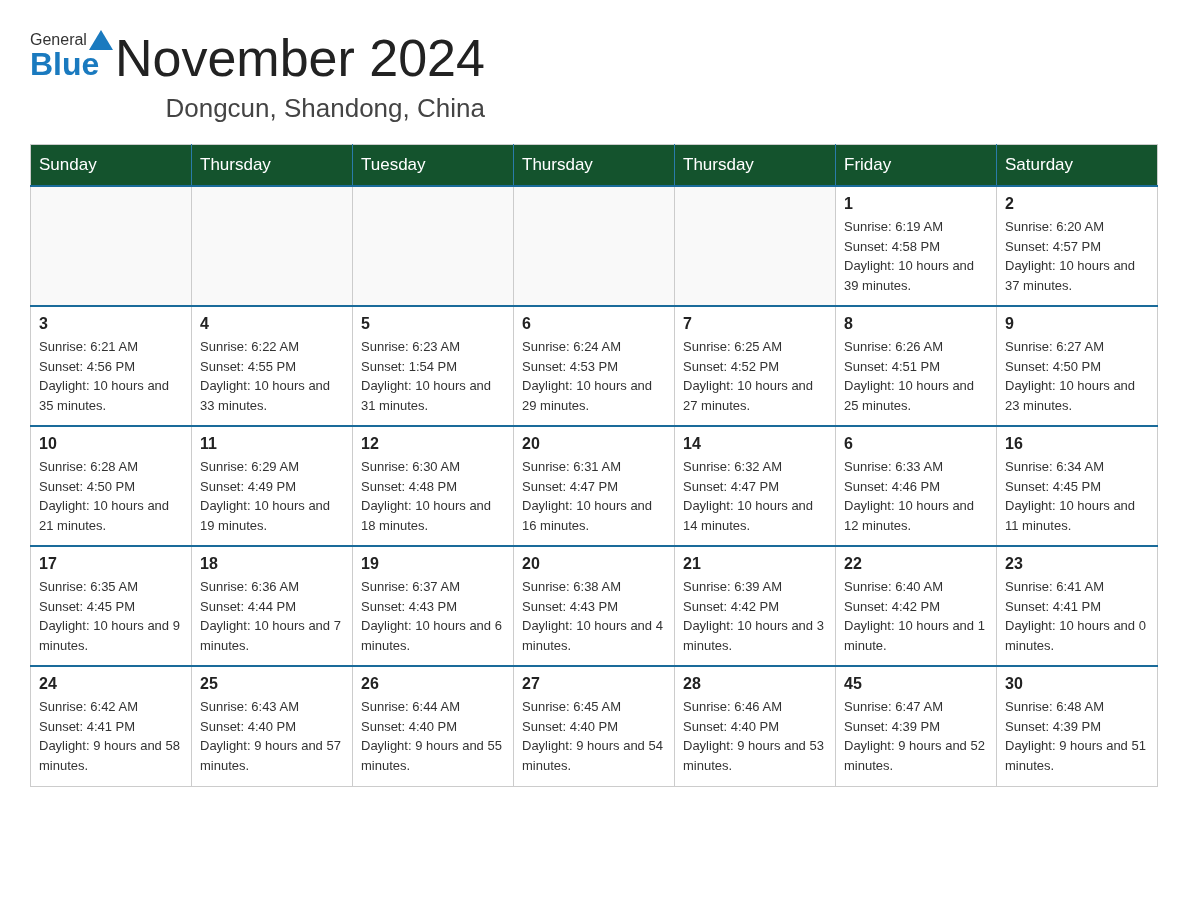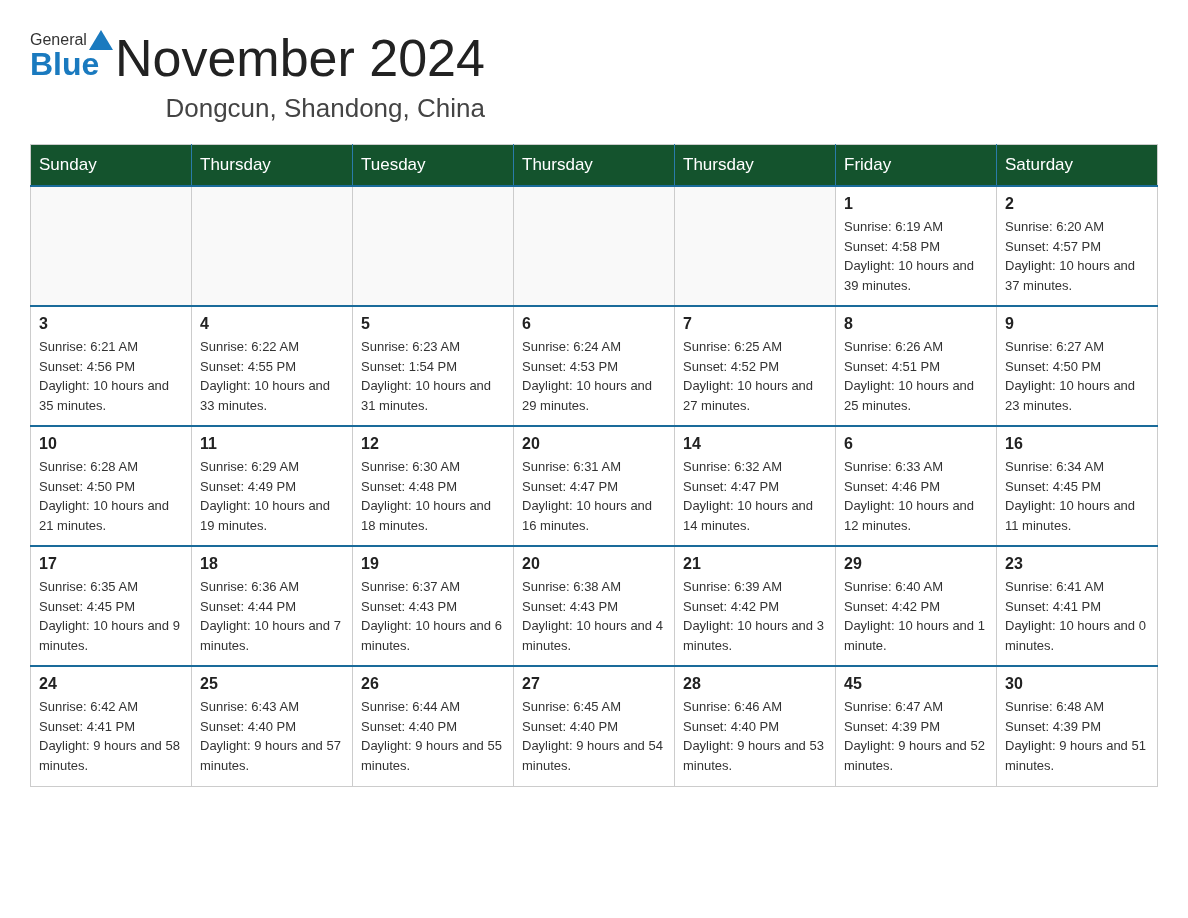--- a/index.html
+++ b/index.html
@@ -285,21 +285,21 @@
 and 4 minutes.</div>
         </td>
         <td>
           <span class="day-num">21</span>
           <div class="day-info">Sunrise: 6:39 AM
 Sunset: 4:42 PM
 Daylight: 10 hours
 and 3 minutes.</div>
         </td>
         <td>
-          <span class="day-num">29</span>
+          <span class="day-num">22</span>
           <div class="day-info">Sunrise: 6:40 AM
 Sunset: 4:42 PM
 Daylight: 10 hours
 and 1 minute.</div>
         </td>
         <td>
           <span class="day-num">23</span>
           <div class="day-info">Sunrise: 6:41 AM
 Sunset: 4:41 PM
 Daylight: 10 hours

